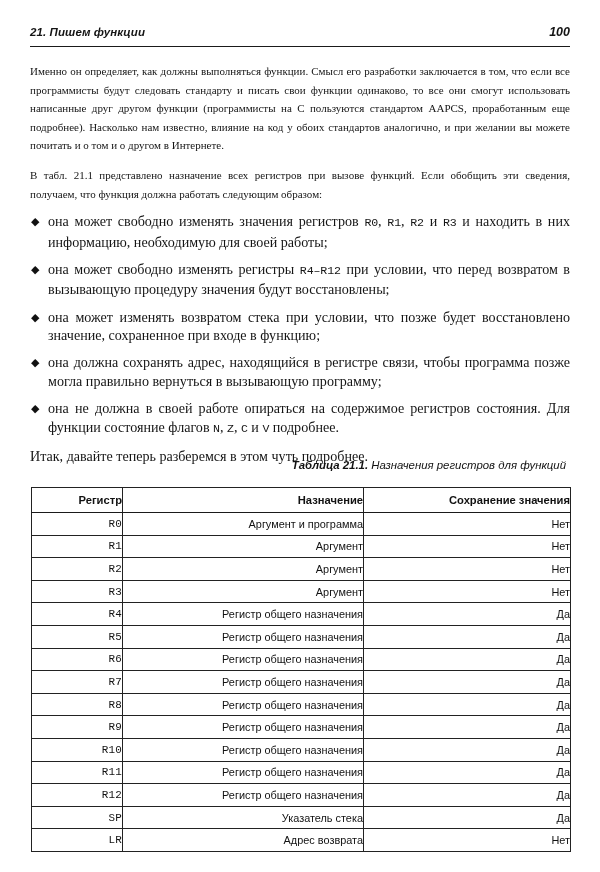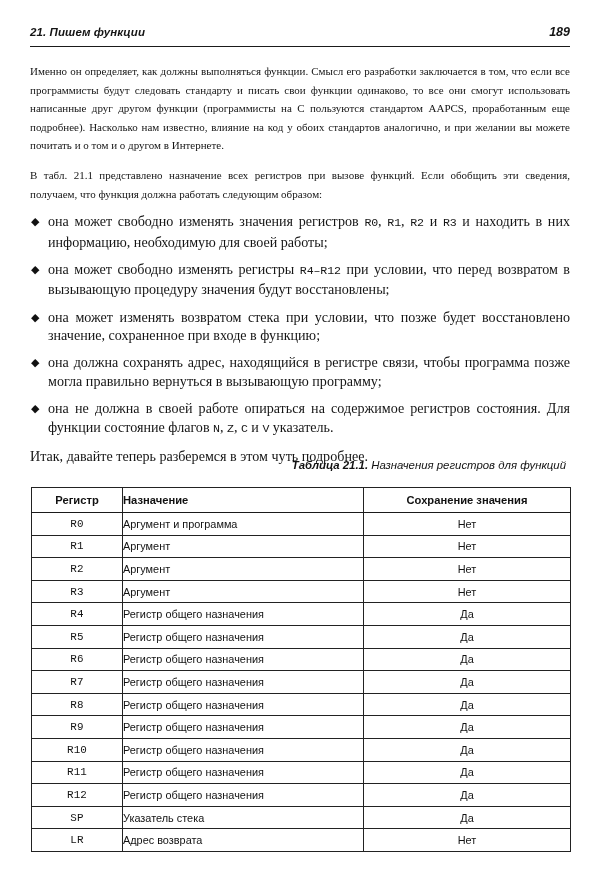--- a/index.html
+++ b/index.html
@@ -138,20 +138,21 @@
   table.regs col.c2 { width: 241px; }
   table.regs col.c3 { width: 207px; }
 
   table.regs th, table.regs td {
     border: 1px solid #222;
     height: 22.6px;
     padding: 0 0;
     font-size: 10.9px;
     color: #121212;
     box-sizing: border-box;
+    text-align: right;
   }
   table.regs thead th {
     font-weight: bold;
     font-size: 11.2px;
     height: 25px;
     border-bottom: 1.4px solid #1a1a1a;
   }
   table.regs { border: 1.6px solid #141414; }
   th.h-reg { text-align: center; }
   th.h-pur { text-align: left; padding-left: 9px; }
@@ -171,21 +172,21 @@
     text-align: center;
   }
 </style>
 </head>
 <body>
 
 <div class="page">
 
   <div class="runhead">
     <span class="runhead-title">21. Пишем функции</span>
-    <span class="runhead-page">189</span>
+    <span class="runhead-page">100</span>
   </div>
 
   <div class="body-col">
 
     <p class="para">Именно он определяет, как должны выполняться функции. Смысл его разработки заключается в том, что если все программисты будут следовать стандарту и писать свои функции одинаково, то все они смогут использовать написанные друг другом функции (программисты на С пользуются стандартом AAPCS, проработанным еще подробнее). Насколько нам известно, влияние на код у обоих стандартов аналогично, и при желании вы можете почитать и о том и о другом в Интернете.</p>
 
     <p class="para tight">В табл. 21.1 представлено назначение всех регистров при вызове функций. Если обобщить эти сведения, получаем, что функция должна работать следующим образом:</p>
 
     <ul class="bullets">
 
@@ -199,21 +200,21 @@
 
       <li>
         <span class="dia">◆</span><span>она может изменять возвратом стека при условии, что позже будет восстановлено значение, сохраненное при входе в функцию;</span>
       </li>
 
       <li>
         <span class="dia">◆</span><span>она должна сохранять адрес, находящийся в регистре связи, чтобы программа позже могла правильно вернуться в вызывающую программу;</span>
       </li>
 
       <li>
-        <span class="dia">◆</span><span>она не должна в своей работе опираться на содержимое регистров состояния. Для функции состояние флагов </span><span class="mono">N</span><span>, </span><span class="mono">Z</span><span>, </span><span class="mono">C</span><span> и </span><span class="mono">V</span><span> указатель.</span>
+        <span class="dia">◆</span><span>она не должна в своей работе опираться на содержимое регистров состояния. Для функции состояние флагов </span><span class="mono">N</span><span>, </span><span class="mono">Z</span><span>, </span><span class="mono">C</span><span> и </span><span class="mono">V</span><span> подробнее.</span>
       </li>
 
     </ul>
 
     <p class="closing">Итак, давайте теперь разберемся в этом чуть подробнее.</p>
   </div>
 
   <div class="tbl-caption">
     <span class="cap-label">Таблица 21.1.</span><span class="cap-text"> Назначения регистров для функций</span>
   </div>

